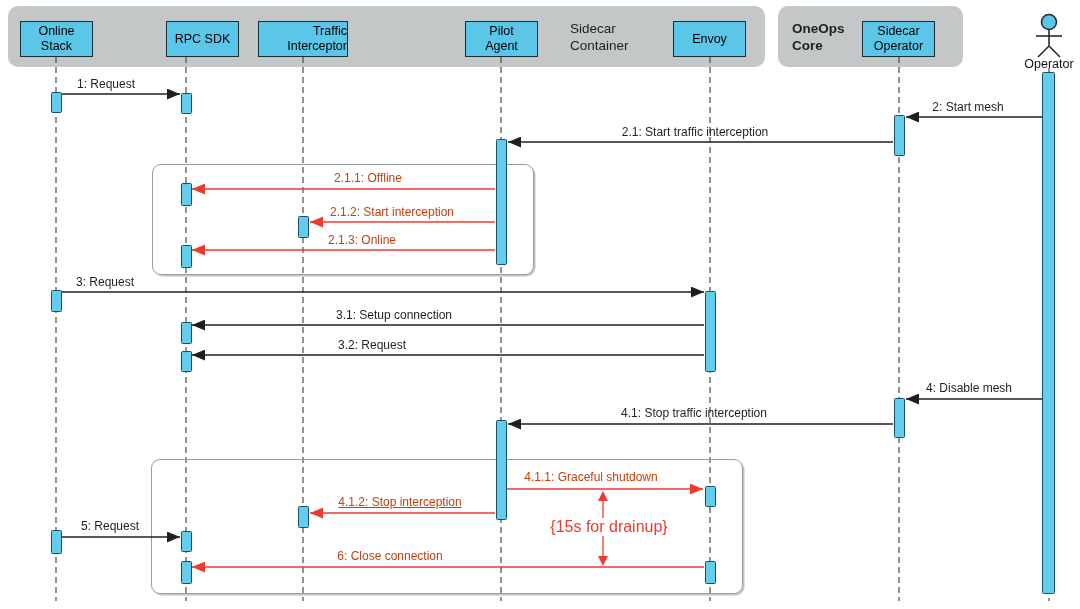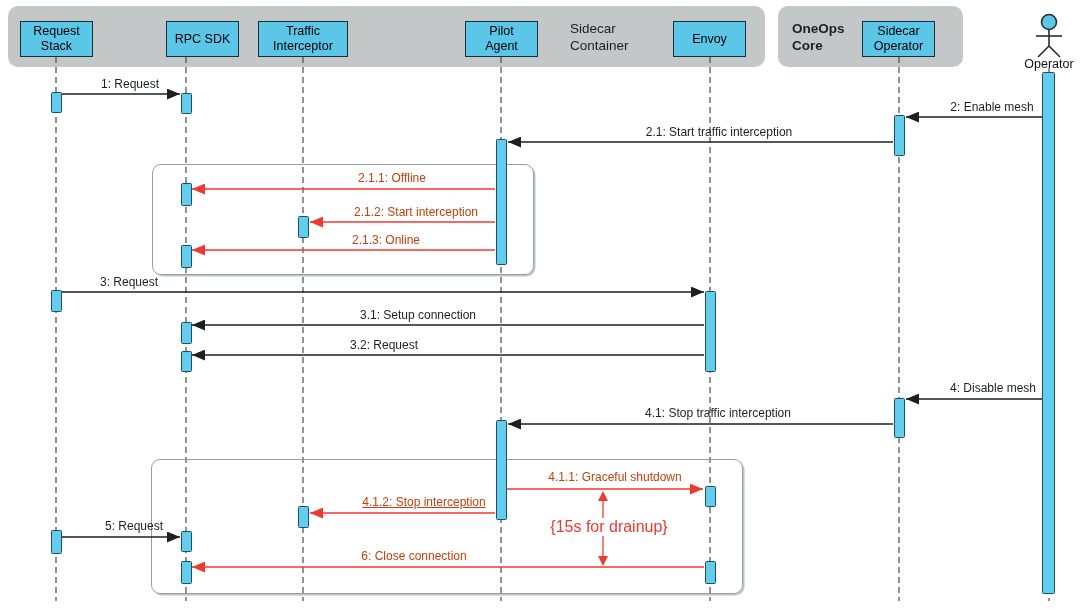--- a/index.html
+++ b/index.html
@@ -11,21 +11,21 @@
   svg.layer.base{z-index:3;}
   .fragment{position:absolute;z-index:4;border:1.5px solid #999fa1;border-radius:9px;
     box-shadow:1.5px 1.5px 0 rgba(140,146,148,.55);background:transparent;}
   .pbox{position:absolute;z-index:5;background:#5bc6e8;border:1.6px solid #182f3a;
     display:flex;flex-direction:column;align-items:center;justify-content:center;
     text-align:center;font-size:12.5px;line-height:1.2;color:#000;box-sizing:border-box;}
   .activation{position:absolute;z-index:6;background:#63cdee;border:1.4px solid #1c4f68;
     border-radius:1.5px;box-sizing:border-box;}
   svg.layer.top{z-index:7;}
   .msg-label{position:absolute;z-index:8;font-size:12px;white-space:nowrap;
-    transform:translateX(-50%);margin-left:24px;}
+    transform:translateX(-50%);}
   .msg-black{color:#1d1f20;}
   .msg-red{color:#c2410c;}
   .duration-label{position:absolute;z-index:9;font-size:16px;color:#ee392f;background:#fff;
     padding:0 3px;white-space:nowrap;transform:translateX(-50%);}
   .actor-label{position:absolute;z-index:8;font-size:12.5px;color:#111;transform:translateX(-50%);
     white-space:nowrap;}
 </style>
 </head>
 <body>
 
@@ -80,27 +80,27 @@
       <div>Container</div>
     </div>
     <div class="group" style="left: 778px; top: 6px; width: 185px; height: 61px; background: rgb(196, 199, 200);"></div>
     <div class="group-label" style="left: 792px; top: 20px; font-weight: bold;">
       <div>OneOps</div>
       <div>Core</div>
     </div>
     <div class="fragment" style="left: 152px; top: 164px; width: 380px; height: 109px;"></div>
     <div class="fragment" style="left: 151px; top: 459px; width: 590px; height: 133px;"></div>
     <div class="pbox" style="left: 20px; top: 21px; width: 73px; height: 36px;">
-      <div>Request</div>
+      <div>Online</div>
       <div>Stack</div>
     </div>
     <div class="pbox" style="left: 166px; top: 21px; width: 73px; height: 36px;">
       <div>RPC SDK</div>
     </div>
-    <div class="pbox" style="left: 258px; top: 21px; width: 90px; height: 36px;">
+    <div class="pbox" style="left: 258px; top: 21px; width: 90px; height: 36px; align-items: flex-end;">
       <div>Traffic</div>
       <div>Interceptor</div>
     </div>
     <div class="pbox" style="left: 465px; top: 21px; width: 73px; height: 36px;">
       <div>Pilot</div>
       <div>Agent</div>
     </div>
     <div class="pbox" style="left: 673px; top: 21px; width: 73px; height: 36px;">
       <div>Envoy</div>
     </div>
@@ -123,28 +123,28 @@
     <div class="activation" style="left: 495.5px; top: 139px; width: 11px; height: 126px;"></div>
     <div class="activation" style="left: 495.5px; top: 420px; width: 11px; height: 100px;"></div>
     <div class="activation" style="left: 704.5px; top: 291px; width: 11px; height: 81px;"></div>
     <div class="activation" style="left: 704.5px; top: 486px; width: 11px; height: 21px;"></div>
     <div class="activation" style="left: 704.5px; top: 561px; width: 11px; height: 23px;"></div>
     <div class="activation" style="left: 893.5px; top: 115px; width: 11px; height: 41px;"></div>
     <div class="activation" style="left: 893.5px; top: 398px; width: 11px; height: 40px;"></div>
     <div class="activation" style="left: 1042px; top: 72px; width: 13px; height: 522px;"></div>
     <div class="actor-label" style="left: 1049px; top: 57px;">Operator</div>
     <div class="msg-label msg-black" style="left: 106px; top: 77px;">1: Request</div>
-    <div class="msg-label msg-black" style="left: 968px; top: 100px;">2: Enable mesh</div>
+    <div class="msg-label msg-black" style="left: 968px; top: 100px;">2: Start mesh</div>
     <div class="msg-label msg-black" style="left: 695px; top: 125px;">2.1: Start traffic interception</div>
     <div class="msg-label msg-red" style="left: 368px; top: 171px;">2.1.1: Offline</div>
     <div class="msg-label msg-red" style="left: 392px; top: 205px;">2.1.2: Start interception</div>
     <div class="msg-label msg-red" style="left: 362px; top: 233px;">2.1.3: Online</div>
     <div class="msg-label msg-black" style="left: 105px; top: 275px;">3: Request</div>
     <div class="msg-label msg-black" style="left: 394px; top: 308px;">3.1: Setup connection</div>
-    <div class="msg-label msg-black" style="left: 360px; top: 338px;">3.2: Request</div>
+    <div class="msg-label msg-black" style="left: 372px; top: 338px;">3.2: Request</div>
     <div class="msg-label msg-black" style="left: 969px; top: 381px;">4: Disable mesh</div>
     <div class="msg-label msg-black" style="left: 694px; top: 406px;">4.1: Stop traffic interception</div>
     <div class="msg-label msg-red" style="left: 591px; top: 470px;">4.1.1: Graceful shutdown</div>
     <div class="msg-label msg-red" style="left: 400px; top: 495px; text-decoration: underline;">4.1.2: Stop interception</div>
     <div class="msg-label msg-black" style="left: 110px; top: 519px; text-align: center;">5: Request</div>
     <div class="msg-label msg-red" style="left: 390px; top: 549px;">6: Close connection</div>
     <div class="duration-label" style="left: 609px; top: 518px;">{15s for drainup}</div>
   </div>
 
 </body></html>

